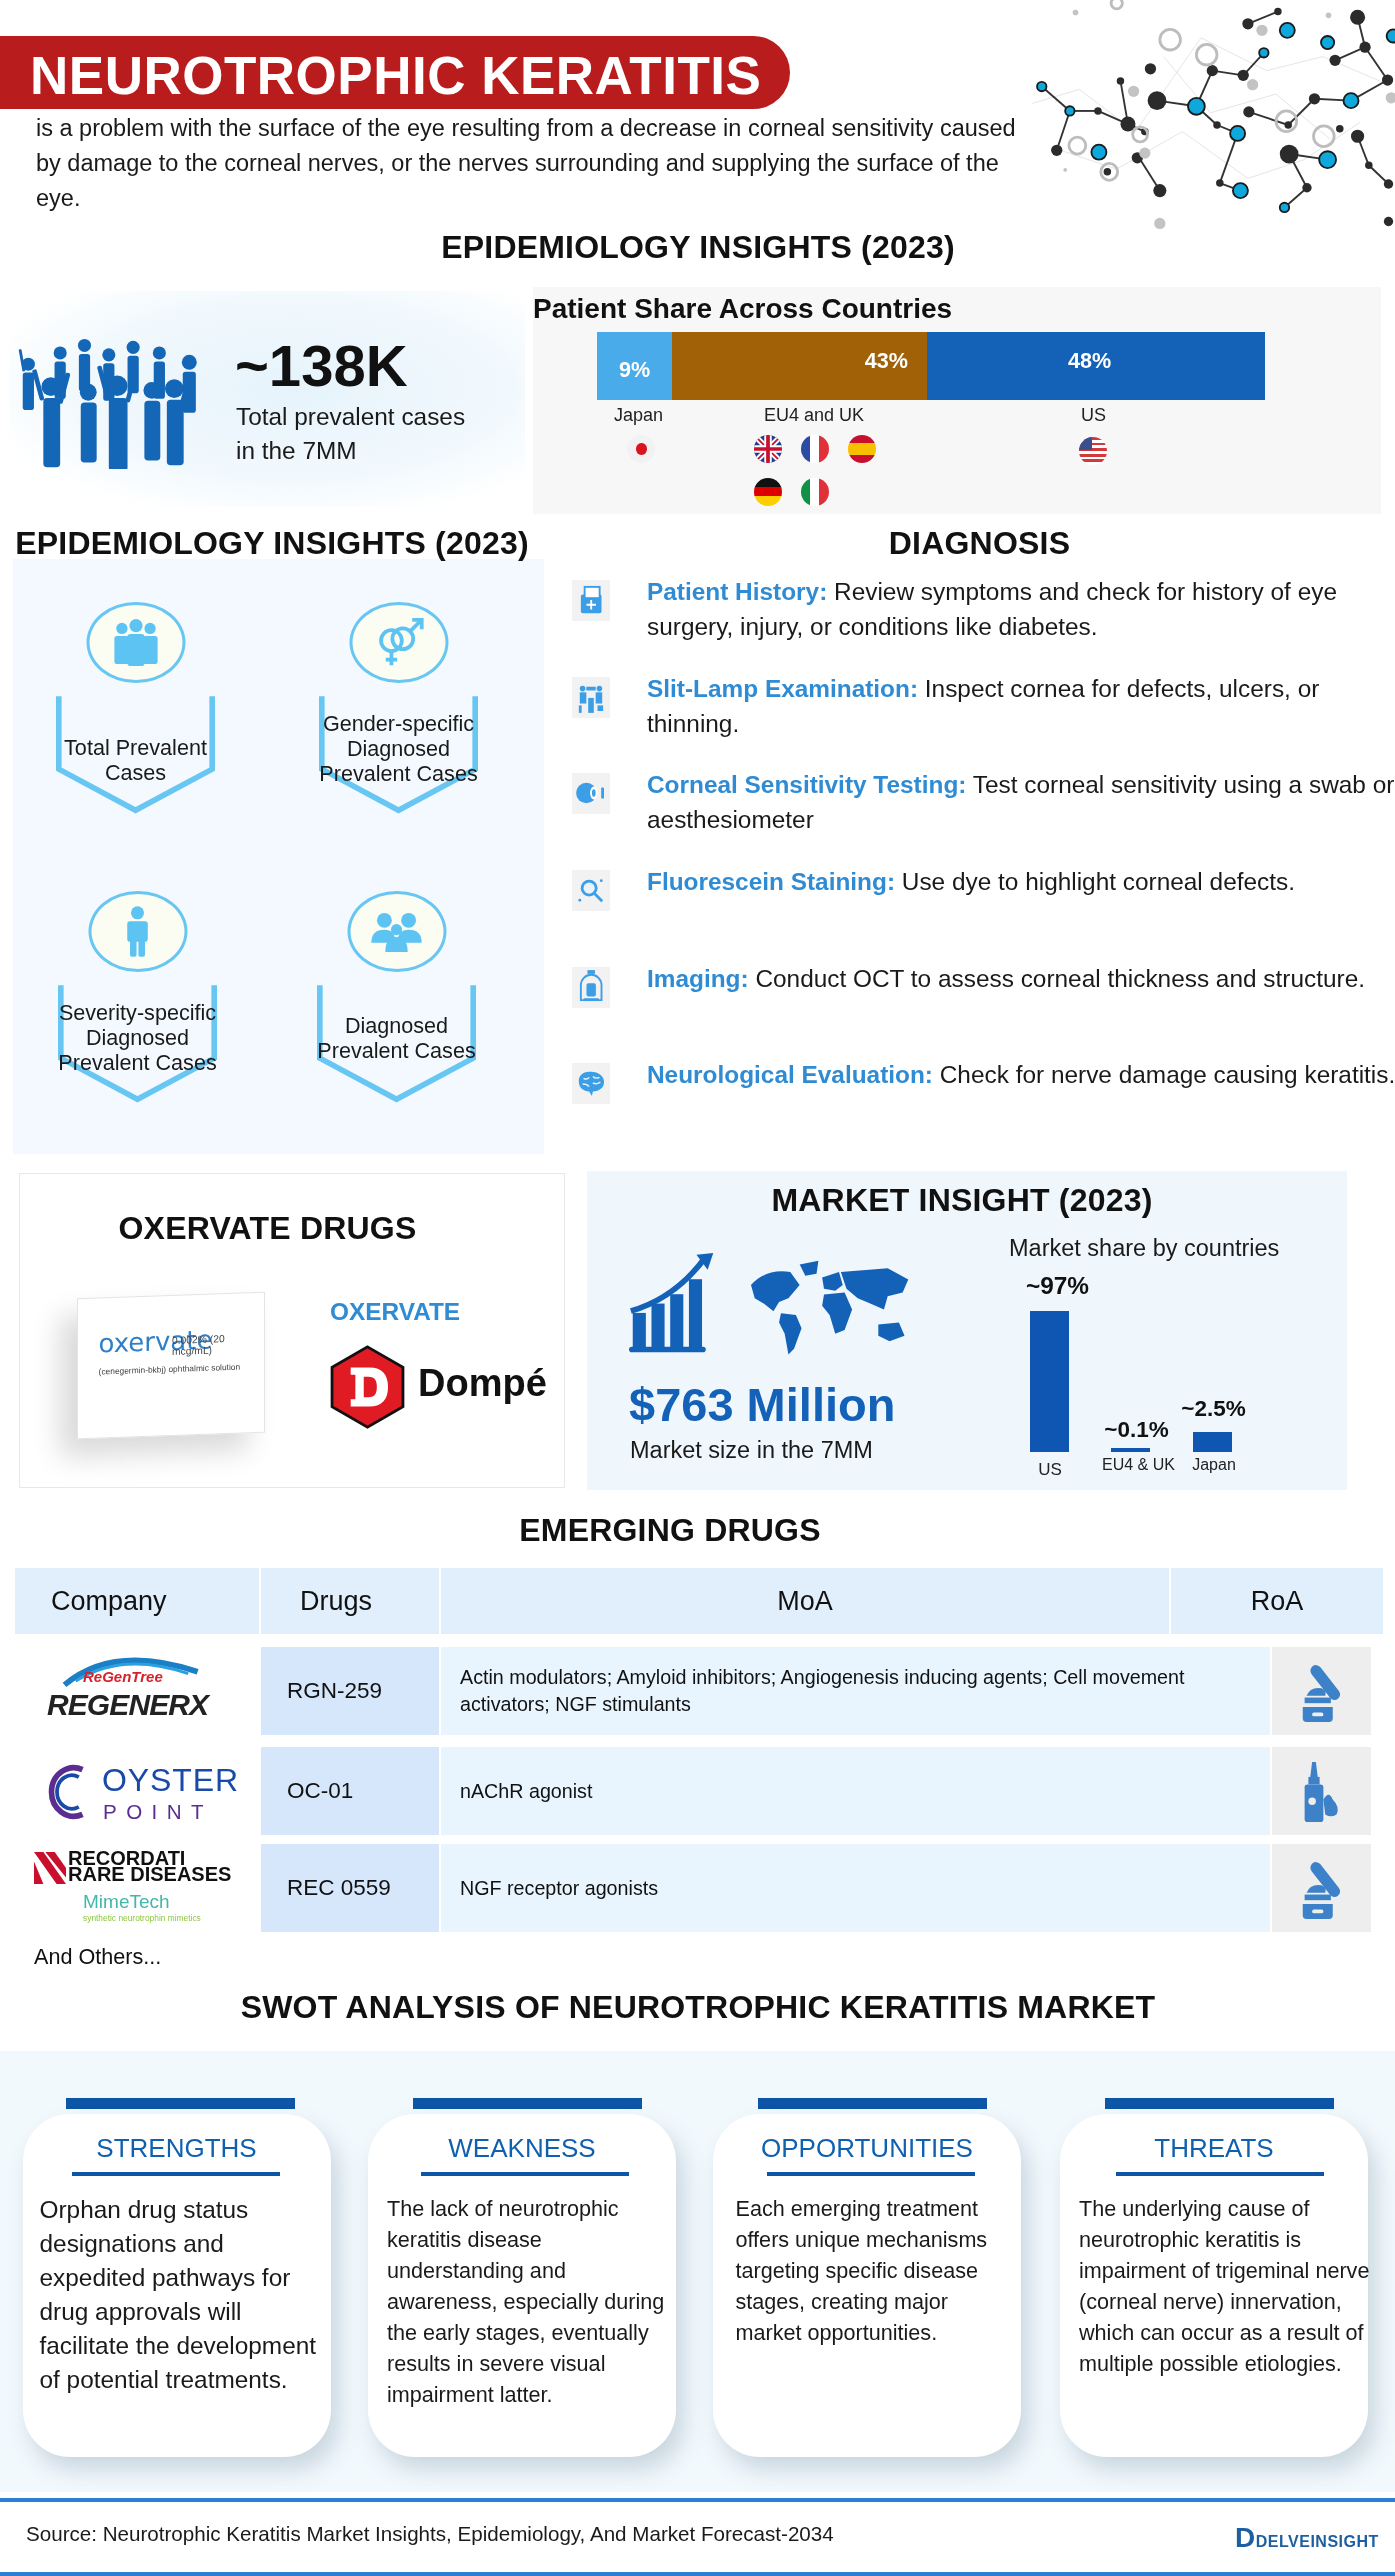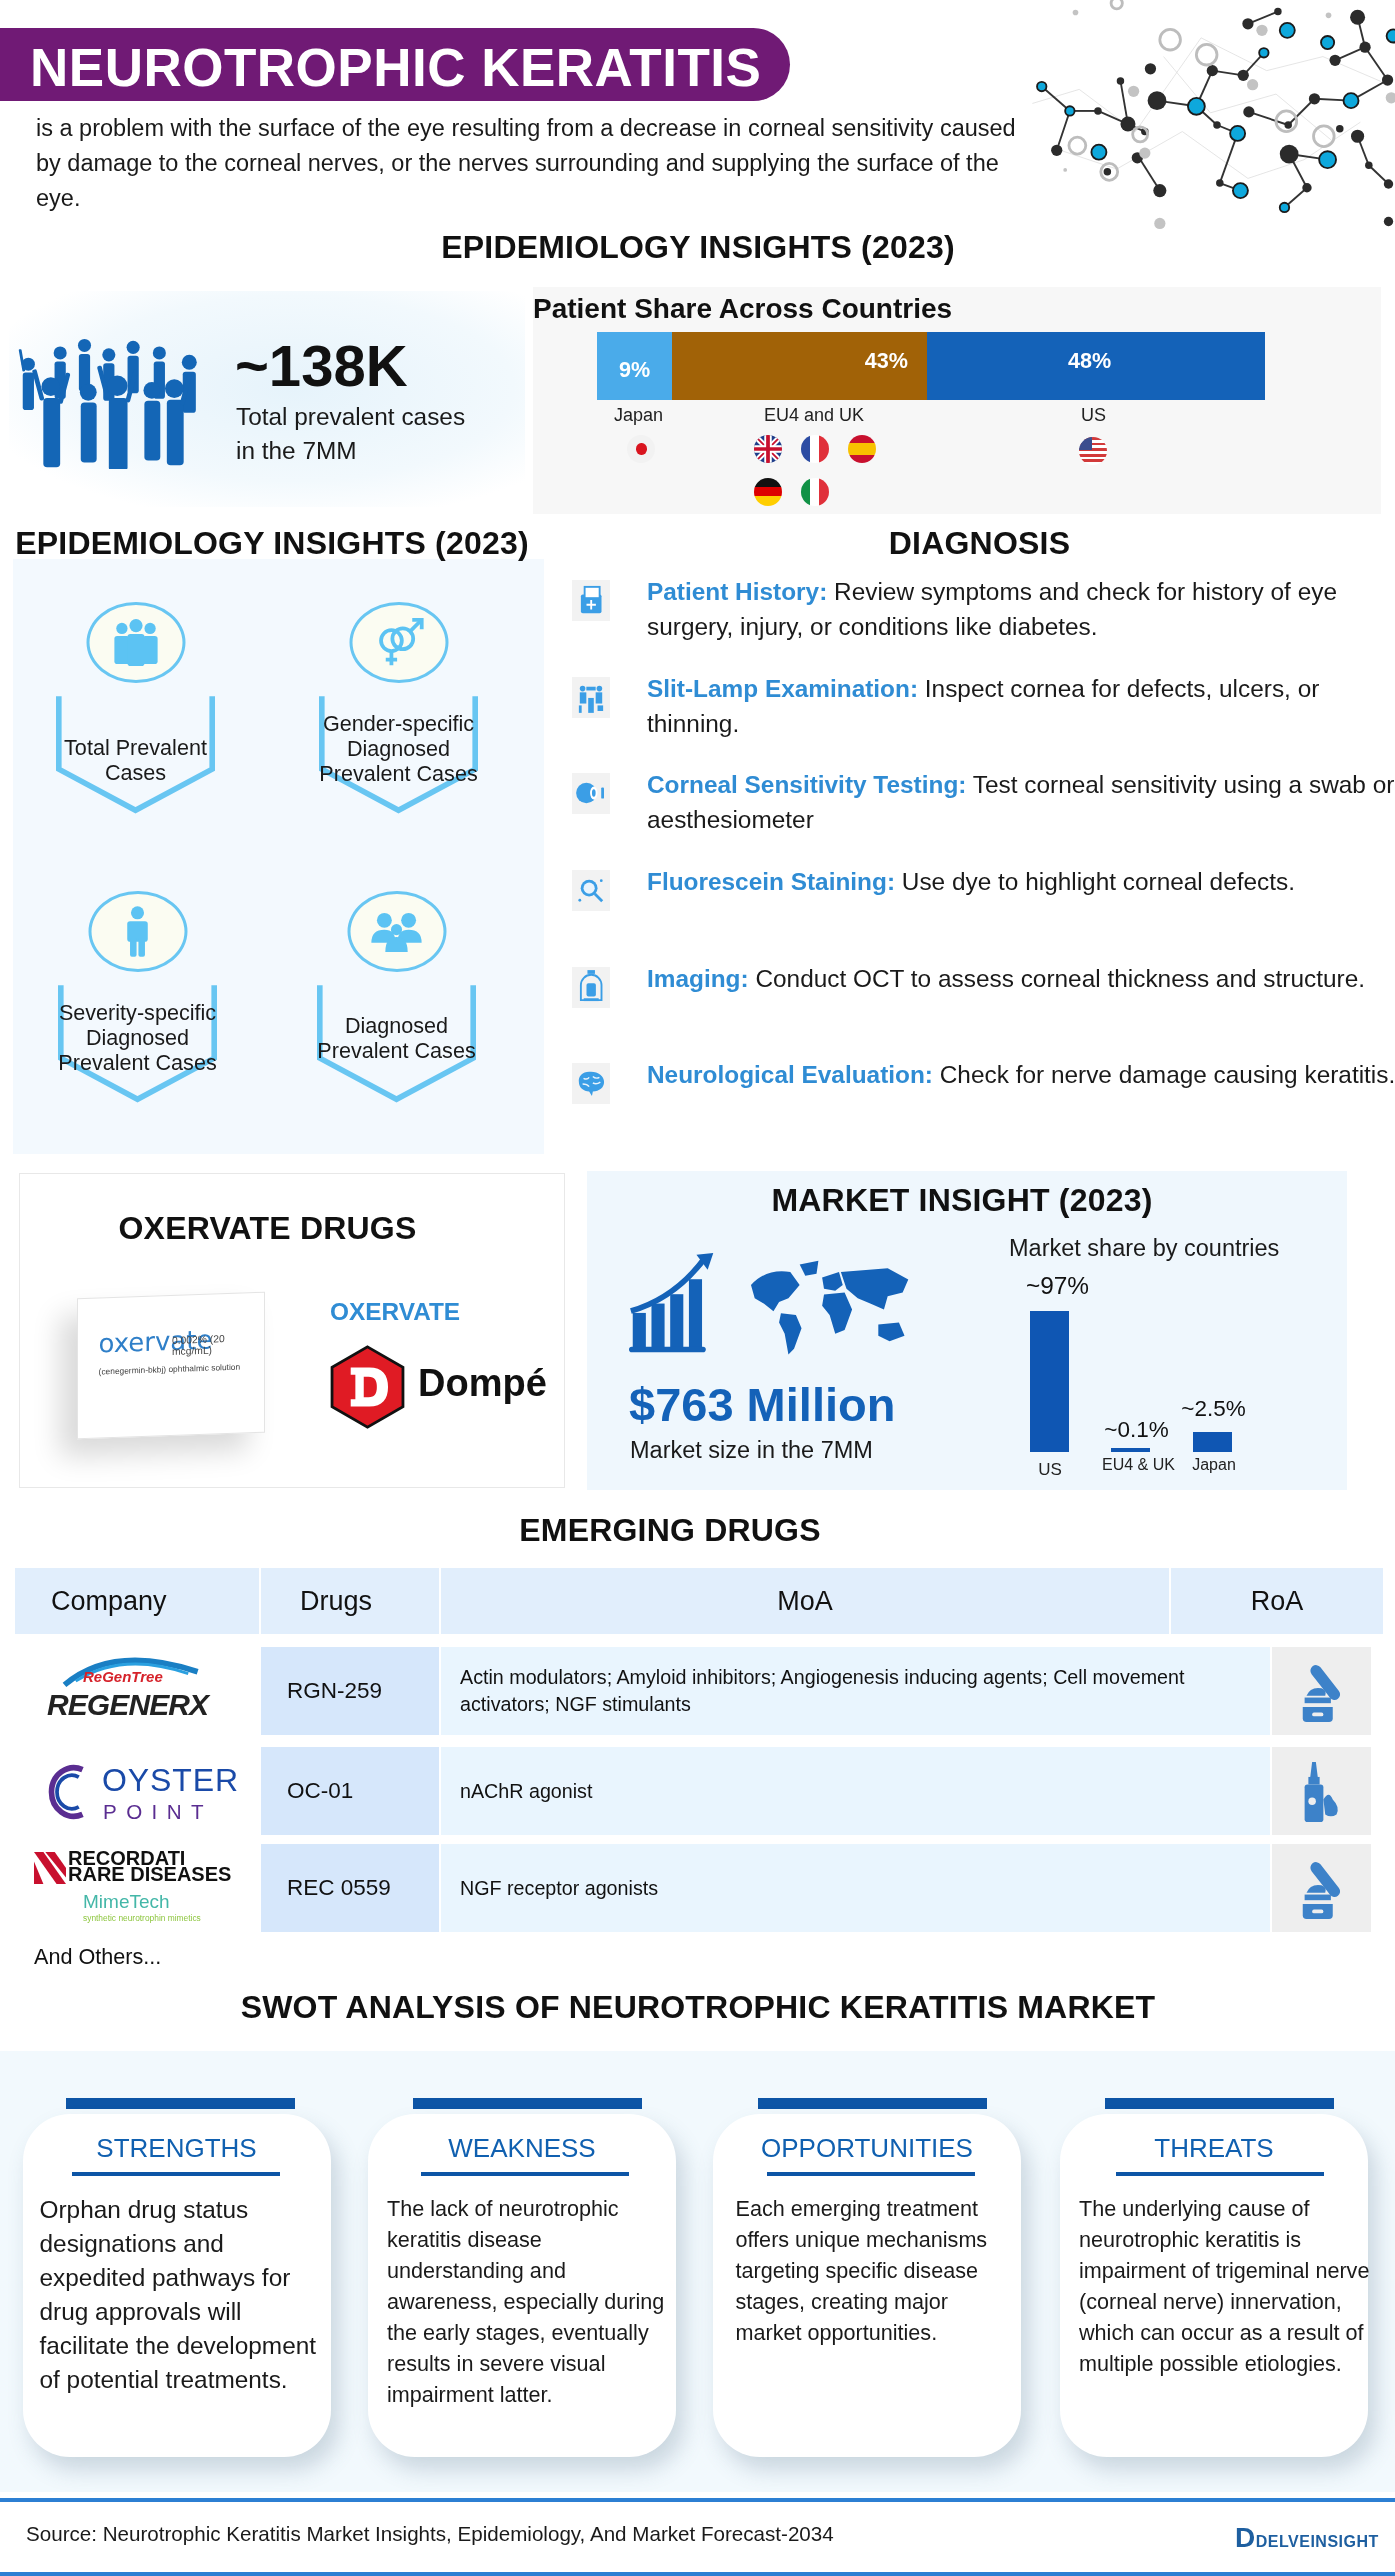--- a/index.html
+++ b/index.html
@@ -1,21 +1,21 @@
 <!DOCTYPE html>
 <html style="font-size:15px"><head>
 <meta charset="utf-8">
 <style>
   *{box-sizing:border-box;margin:0;padding:0}
   html,body{width:1396px;background:#ffffff}
   body{font-family:"Liberation Sans","DejaVu Sans",sans-serif;color:#111;position:relative;height:2576px;overflow:hidden}
   .abs{position:absolute}
   .h-title{font-weight:700;color:#111;text-align:center;letter-spacing:0.2px}
   
-  .title-pill{left:0;top:28px;width:790px;height:73px;background:#701a75;border-radius:0 38px 38px 0}
+  .title-pill{left:0;top:36px;width:790px;height:73px;background:#b91c1c;border-radius:0 38px 38px 0}
   .title-pill span{position:absolute;left:30px;top:9.4px;font-size:53px;font-weight:700;color:#fff;letter-spacing:0.5px}
   .intro{left:36px;top:111px;width:994px;font-size:23.5px;line-height:35px;color:#1a1a1a}
   .molecule{left:1023px;top:0;width:373px;height:235px}
   
   .epi-top-title{left:0;width:1396px;top:229px;font-size:32px}
   .epi-map{left:0;top:9.4px;width:516px;height:216px;background:radial-gradient(ellipse at 55% 45%,#e6f3fb 0%,#f2f9fd 55%,#fff 80%)}
   .crowd{left:15px;top:338px;width:197px;height:131px}
   .big-num{left:235px;top:332px;font-size:58px;font-weight:700;color:#111}
   .big-cap{left:236px;top:400px;font-size:24.4px;line-height:34px;color:#1a1a1a}
   .share-box{left:533px;top:287px;width:848px;height:227px;background:#f7f7f7}
@@ -49,21 +49,21 @@
   .oxer{left:330px;top:1298px;font-size:24.4px;font-weight:700;color:#2f8cd4}
   .dompe-logo{left:330px;top:1345px;width:75px;height:84px}
   .dompe-text{left:418px;top:1362px;font-size:38px;font-weight:700;color:#111}
   
   .mi-box{left:587px;top:1171px;width:760px;height:319px;background:#eff7fd}
   .mi-title{left:587px;width:750px;top:1182px;font-size:32px;padding-right:0}
   .mi-size{left:629px;top:1377px;font-size:47px;font-weight:700;color:#1462b8}
   .mi-cap{left:630px;top:1437px;font-size:23.5px;color:#1a1a1a}
   .ms-title{left:1009px;top:1235px;font-size:23.5px;color:#1a1a1a}
   .bar{position:absolute;background:#0f56b3}
-  .bar-val{position:absolute;font-size:24.4px;font-weight:400;color:#111;text-align:center}
+  .bar-val{position:absolute;font-size:24.4px;font-weight:700;color:#111;text-align:center}
   .bar-lbl{position:absolute;font-size:17px;color:#222;text-align:center}
   
   .em-title{left:0;width:1340px;top:1512px;font-size:32px}
   .th{position:absolute;top:1568px;height:66px;background:#e1eefc;display:flex;align-items:center;font-size:27px;color:#111}
   .tr-drug{position:absolute;left:261px;width:178px;height:88px;background:#d6e7fb;display:flex;align-items:center;padding-left:26px;font-size:22.5px;color:#111}
   .tr-moa{position:absolute;left:441px;width:829px;height:88px;background:#e9f5fe;display:flex;align-items:center;padding-left:19px;padding-right:20px;font-size:19.7px;line-height:27px;color:#111}
   .tr-roa{position:absolute;left:1272px;width:99px;height:88px;background:#eeeeee;display:flex;align-items:center;justify-content:center}
   .logo-cell{position:absolute;left:19px;width:225px;height:88px}
   .others{left:34px;top:1944px;font-size:21.6px;color:#111}
   

